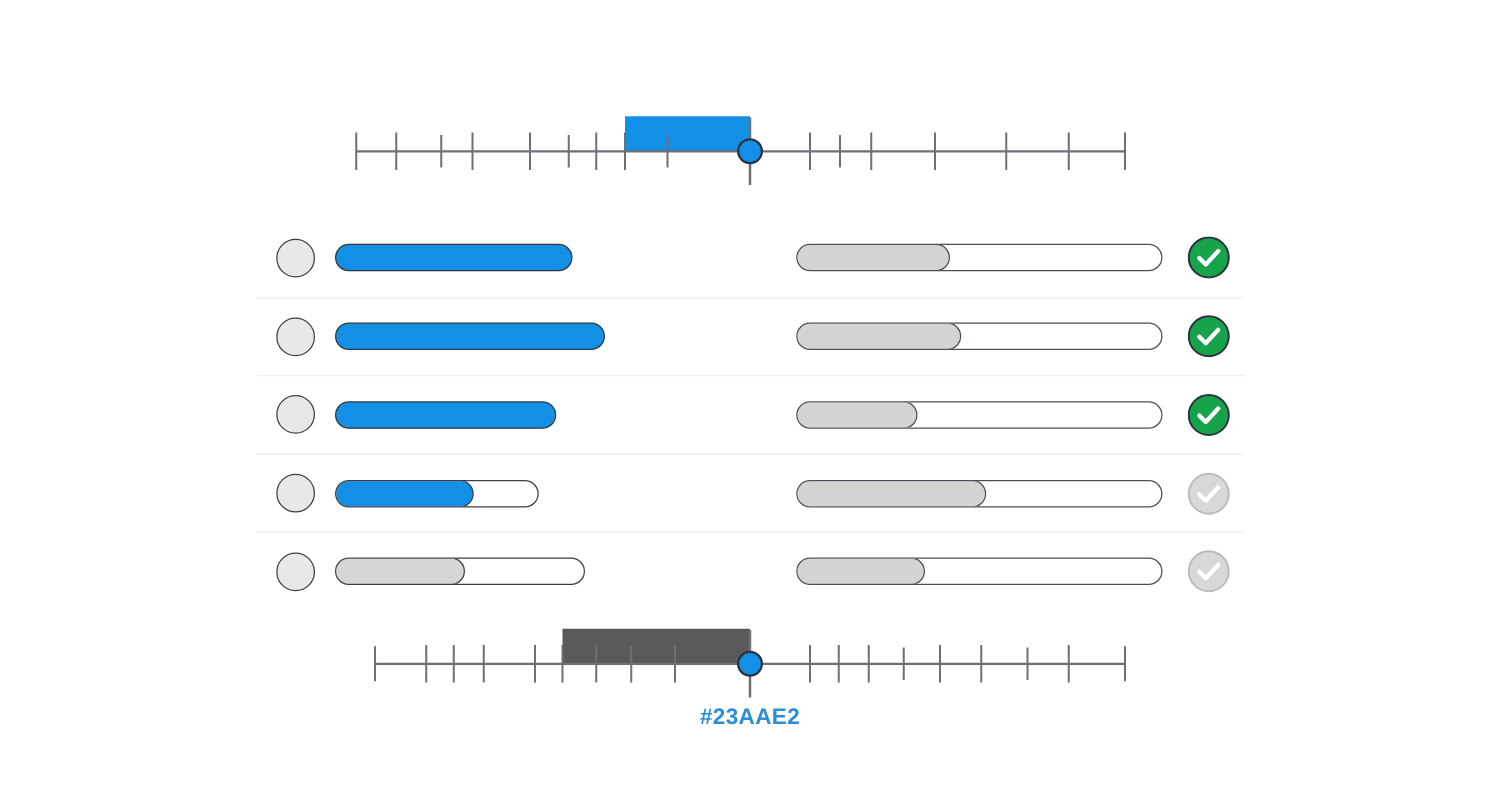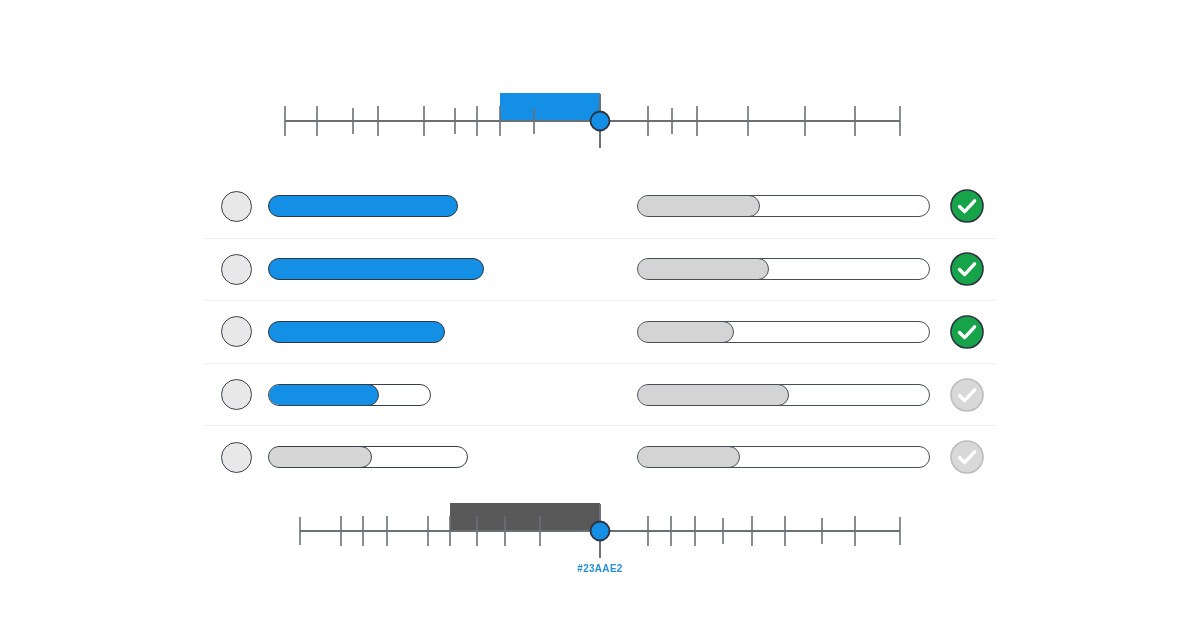--- a/index.html
+++ b/index.html
@@ -22,21 +22,21 @@
   }
 
   
   .ruler {
     position: absolute;
   }
   .ruler-svg { display: block; }
 
   .ruler-label {
     position: absolute;
-    font-size: 10px;
+    font-size: 18px;
     font-weight: 700;
     letter-spacing: 0.3px;
     color: #2a8fd6;
     text-align: center;
     white-space: nowrap;
     transform: translateX(-50%);
   }
 
   
   .rows {

